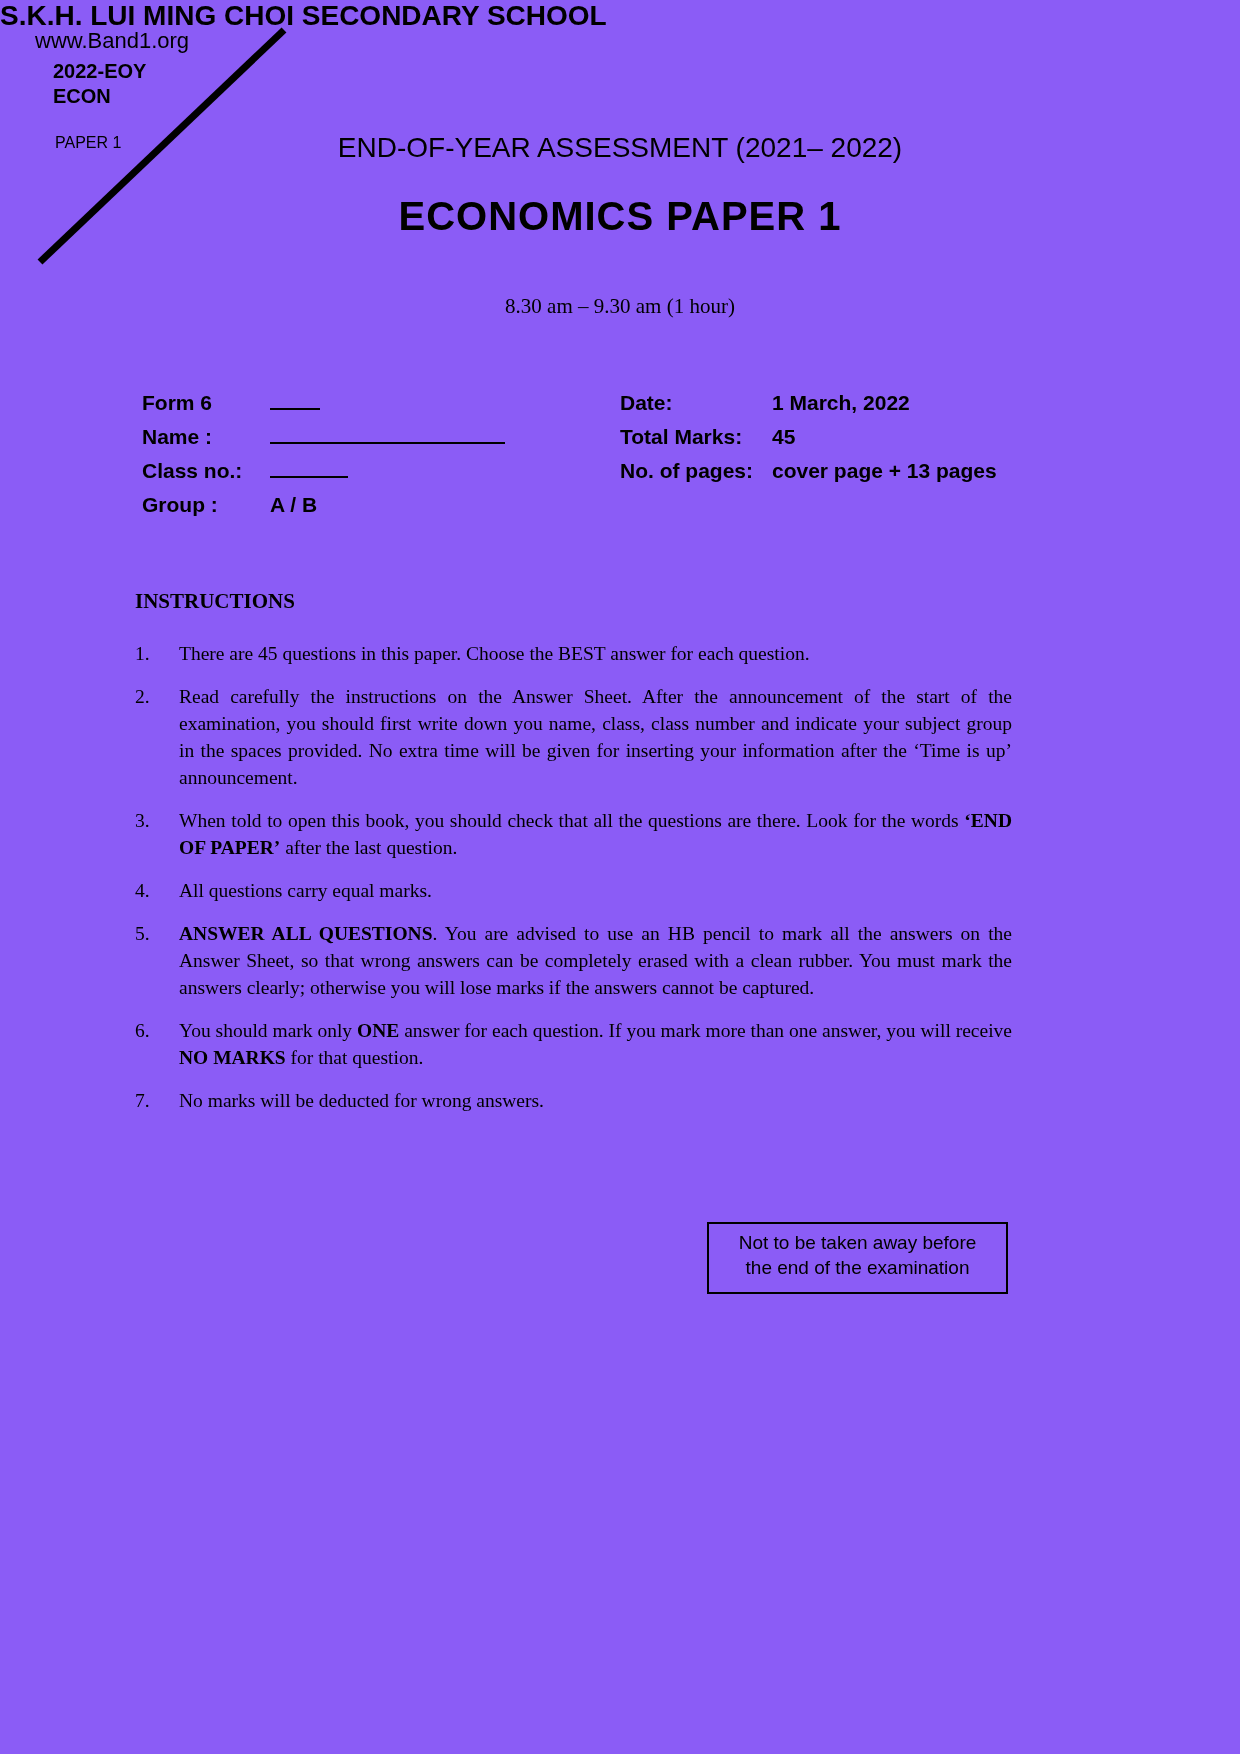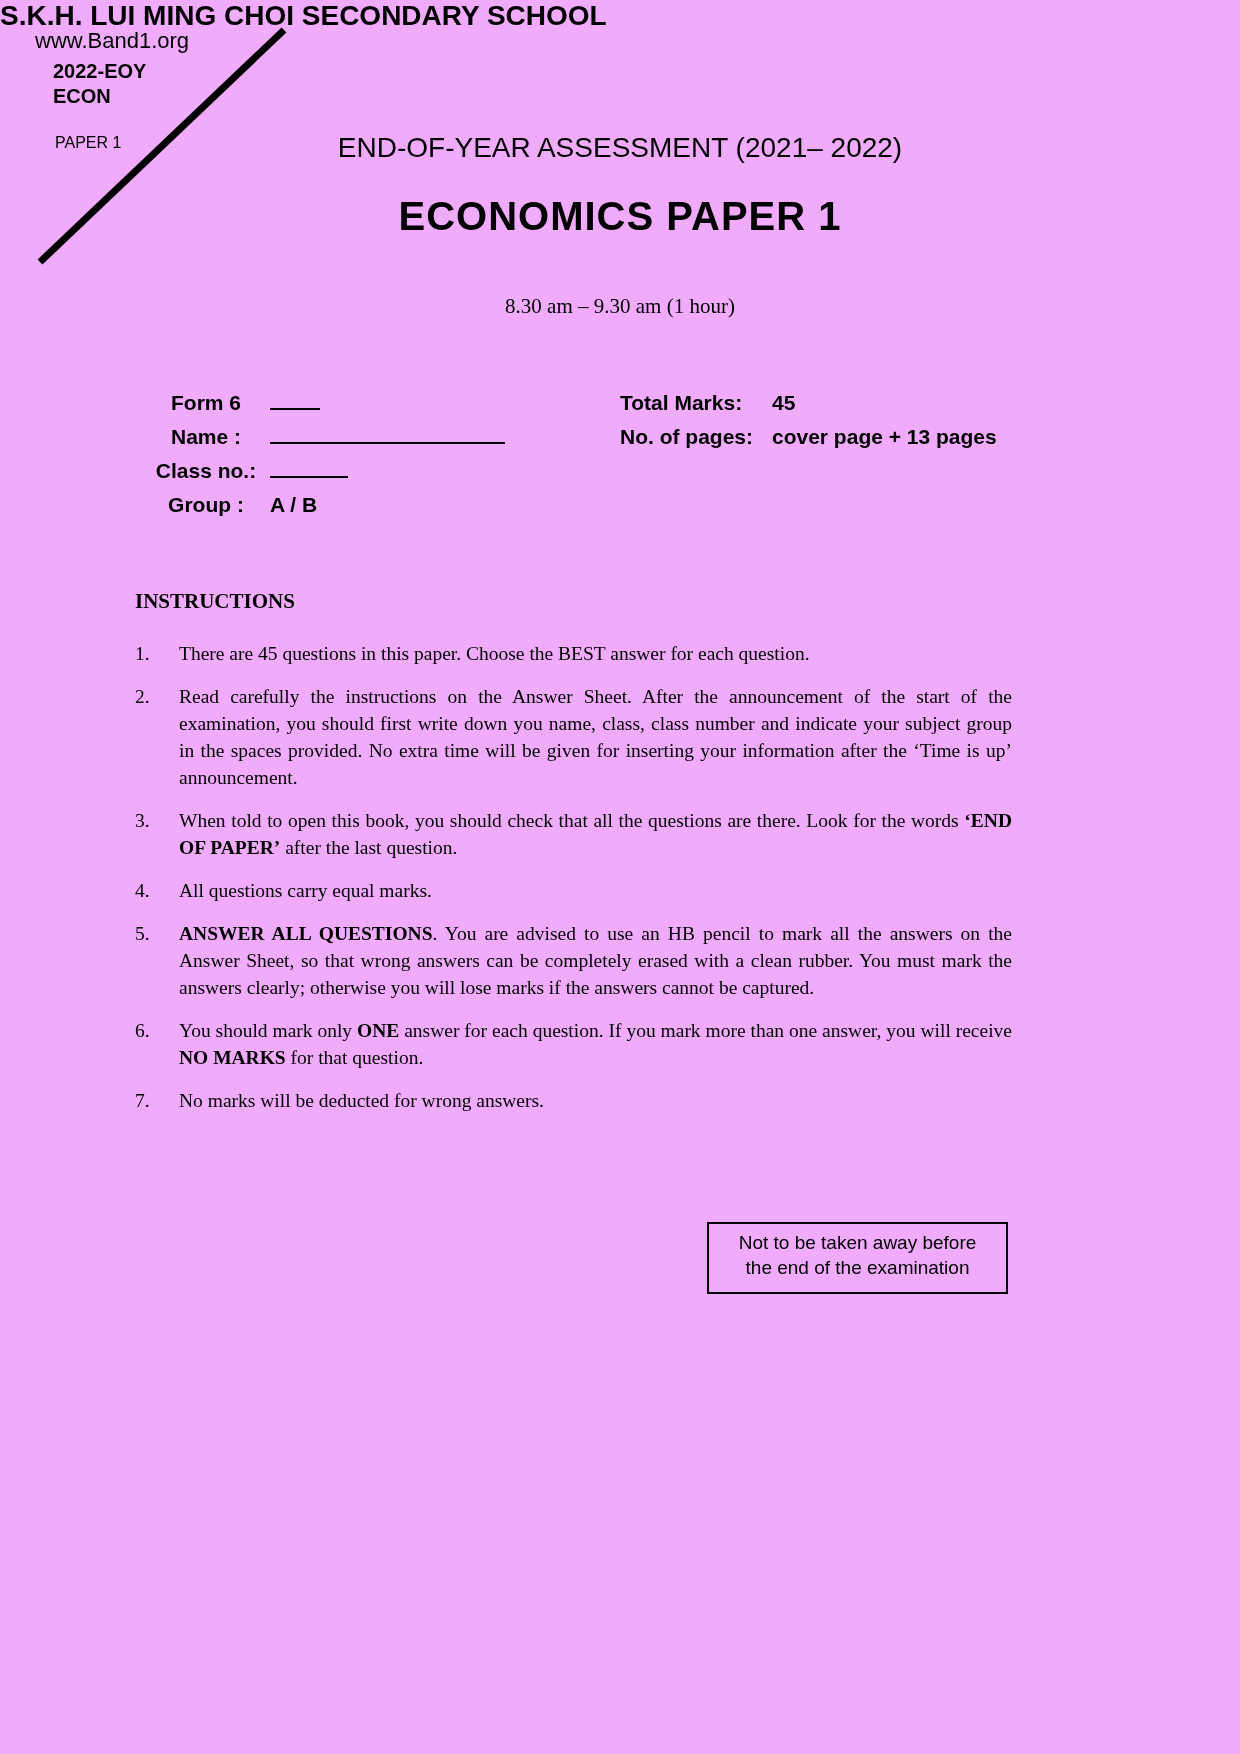--- a/index.html
+++ b/index.html
@@ -1,20 +1,20 @@
 <!DOCTYPE html>
 <html><head>
 <meta charset="utf-8">
 <style>
   html, body { margin: 0; padding: 0; background: #ffffff; }
   .page {
     position: relative;
     width: 1240px;
     height: 1754px;
-    background: #f0abfc;
+    background: #8b5cf6;
     color: #000000;
     font-family: "Liberation Sans", sans-serif;
     overflow: hidden;
   }
 
   
   .corner {
     position: absolute;
     top: 28px;
     left: 35px;
@@ -53,21 +53,21 @@
     margin-top: 55px;
     font-size: 21px;
     font-family: "Liberation Serif", serif;
   }
 
   
   .form-section {
     margin: 72px 0 0 142px;
     display: flex;
   }
-  .form-col-left { width: 478px; text-align: center; }
+  .form-col-left { width: 478px; }
   .form-col-right { flex: 1; }
   .form-row {
     display: flex;
     align-items: baseline;
     margin-bottom: 13px;
     font-size: 21px;
     font-weight: bold;
     height: 21px;
   }
   .form-col-left .form-label { width: 128px; flex-shrink: 0; }
@@ -155,20 +155,24 @@
           <span class="form-label">Class no.:</span>
           <span class="blank blank-medium"></span>
         </div>
         <div class="form-row">
           <span class="form-label">Group :</span>
           <span class="form-value">A / B</span>
         </div>
       </div>
     <div class="form-col-right">
         <div class="form-row">
+          <span class="form-label">Date:</span>
+          <span class="form-value">1 March, 2022</span>
+        </div>
+        <div class="form-row">
           <span class="form-label">Total Marks:</span>
           <span class="form-value">45</span>
         </div>
         <div class="form-row">
           <span class="form-label">No. of pages:</span>
           <span class="form-value">cover page + 13 pages</span>
         </div>
       </div>
   </div>
 

